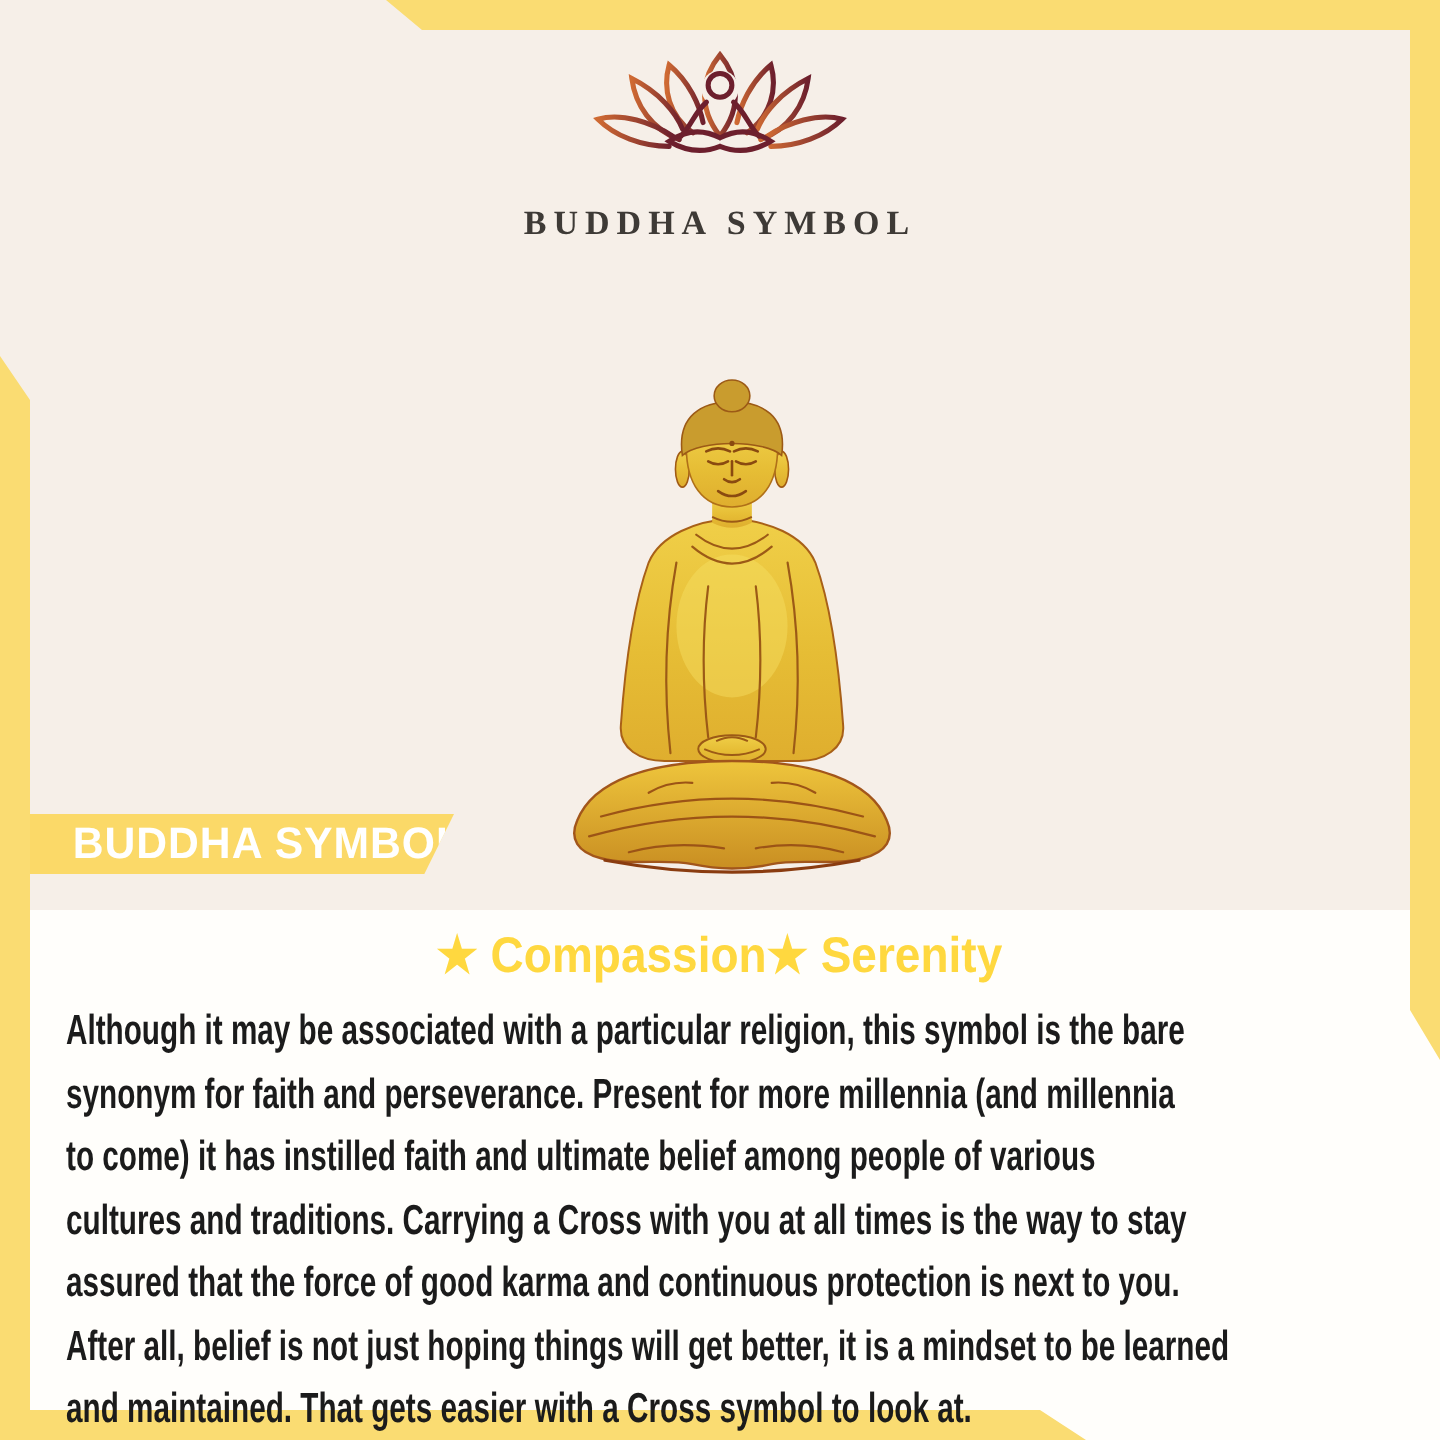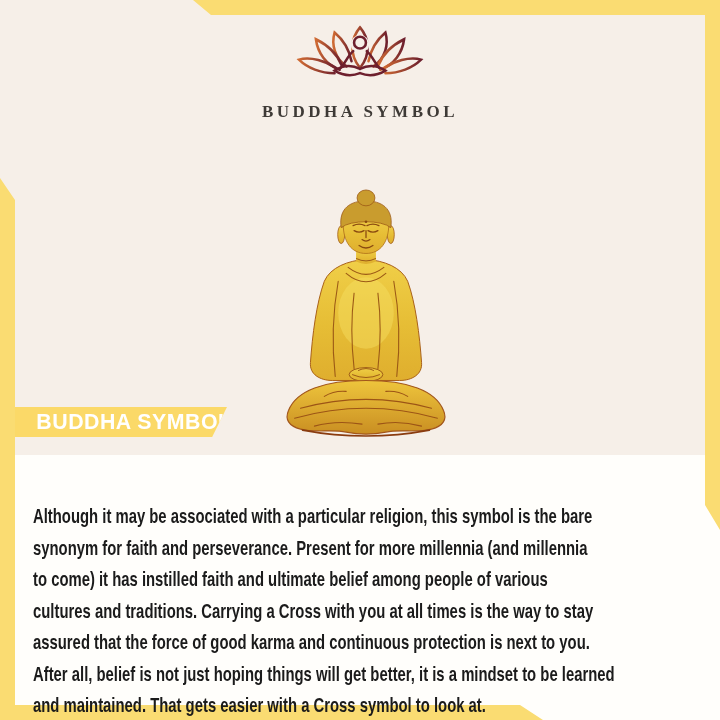--- a/index.html
+++ b/index.html
@@ -153,20 +153,25 @@
       <path d="M58 212 Q68 206 80 207"></path>
       <path d="M142 212 Q132 206 120 207"></path>
     </g>
     <path d="M36 246 Q100 258 164 246" fill="none" stroke="#8a3c10" stroke-width="1.6" stroke-linecap="round"></path>
   </svg>
 
   <div class="ribbon">
     <span class="ribbon-text">BUDDHA SYMBOL</span>
   </div>
 
+  <div class="traits">
+    <span class="traits-inner">
+      <span>★ Compassion</span><span>★ Serenity</span>
+    </span>
+  </div>
 
   <div class="para">
     <div class="line">Although it may be associated with a particular religion, this symbol is the bare</div>
     <div class="line">synonym for faith and perseverance. Present for more millennia (and millennia</div>
     <div class="line">to come) it has instilled faith and ultimate belief among people of various</div>
     <div class="line">cultures and traditions. Carrying a Cross with you at all times is the way to stay</div>
     <div class="line">assured that the force of good karma and continuous protection is next to you.</div>
     <div class="line">After all, belief is not just hoping things will get better, it is a mindset to be learned</div>
     <div class="line">and maintained. That gets easier with a Cross symbol to look at.</div>
   </div>

